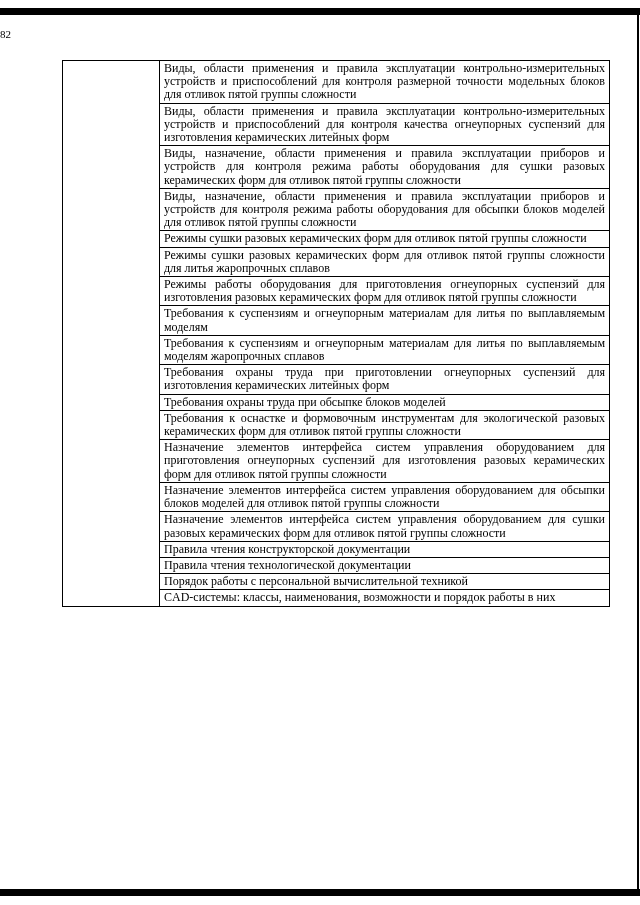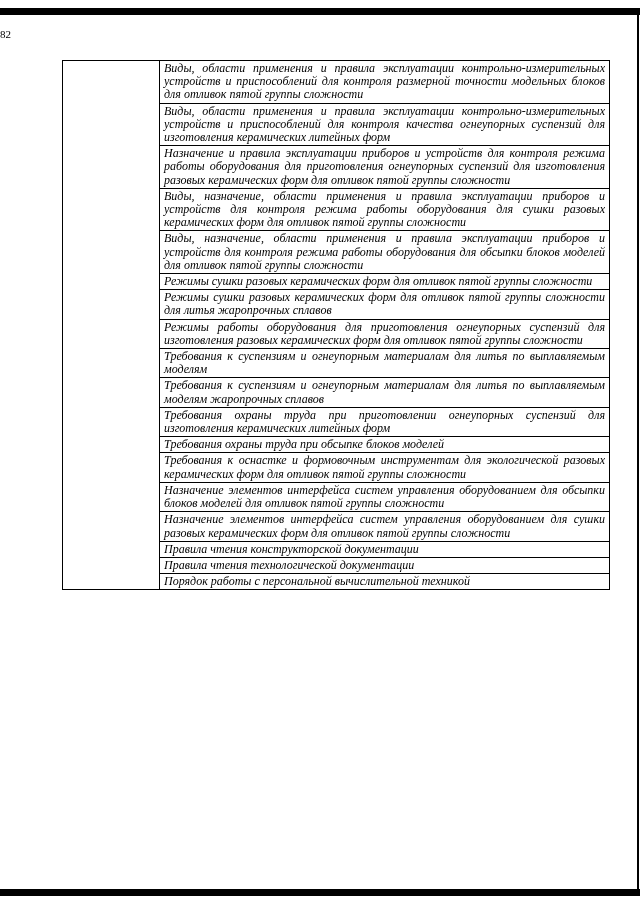--- a/index.html
+++ b/index.html
@@ -71,52 +71,52 @@
     flex: 1;
     min-width: 0;
   }
   .table-row {
     border-bottom: 1px solid #000000;
     padding: 1px 4px;
     font-size: 12px;
     line-height: 13.2px;
     text-align: justify;
     color: #000000;
-    font-style: italic;
   }
   .table-row:last-child {
     border-bottom: none;
   }
 </style>
 </head>
 <body>
 
 <div class="page">
   <div class="top-bar"></div>
   <div class="right-edge"></div>
   <div class="page-number">82</div>
 
   <div class="doc-table">
     <div class="left-col"></div>
     <div class="right-col" id="rows-container">
         <div class="table-row">Виды, области применения и правила эксплуатации контрольно-измерительных устройств и приспособлений для контроля размерной точности модельных блоков для отливок пятой группы сложности</div>
         <div class="table-row">Виды, области применения и правила эксплуатации контрольно-измерительных устройств и приспособлений для контроля качества огнеупорных суспензий для изготовления керамических литейных форм</div>
-        <div class="table-row">Назначение и правила эксплуатации приборов и устройств для контроля режима работы оборудования для приготовления огнеупорных суспензий для изготовления разовых керамических форм для отливок пятой группы сложности</div>
         <div class="table-row">Виды, назначение, области применения и правила эксплуатации приборов и устройств для контроля режима работы оборудования для сушки разовых керамических форм для отливок пятой группы сложности</div>
         <div class="table-row">Виды, назначение, области применения и правила эксплуатации приборов и устройств для контроля режима работы оборудования для обсыпки блоков моделей для отливок пятой группы сложности</div>
         <div class="table-row">Режимы сушки разовых керамических форм для отливок пятой группы сложности</div>
         <div class="table-row">Режимы сушки разовых керамических форм для отливок пятой группы сложности для литья жаропрочных сплавов</div>
         <div class="table-row">Режимы работы оборудования для приготовления огнеупорных суспензий для изготовления разовых керамических форм для отливок пятой группы сложности</div>
         <div class="table-row">Требования к суспензиям и огнеупорным материалам для литья по выплавляемым моделям</div>
         <div class="table-row">Требования к суспензиям и огнеупорным материалам для литья по выплавляемым моделям жаропрочных сплавов</div>
         <div class="table-row">Требования охраны труда при приготовлении огнеупорных суспензий для изготовления керамических литейных форм</div>
         <div class="table-row">Требования охраны труда при обсыпке блоков моделей</div>
         <div class="table-row">Требования к оснастке и формовочным инструментам для экологической разовых керамических форм для отливок пятой группы сложности</div>
+        <div class="table-row">Назначение элементов интерфейса систем управления оборудованием для приготовления огнеупорных суспензий для изготовления разовых керамических форм для отливок пятой группы сложности</div>
         <div class="table-row">Назначение элементов интерфейса систем управления оборудованием для обсыпки блоков моделей для отливок пятой группы сложности</div>
         <div class="table-row">Назначение элементов интерфейса систем управления оборудованием для сушки разовых керамических форм для отливок пятой группы сложности</div>
         <div class="table-row">Правила чтения конструкторской документации</div>
         <div class="table-row">Правила чтения технологической документации</div>
         <div class="table-row">Порядок работы с персональной вычислительной техникой</div>
+        <div class="table-row">CAD-системы: классы, наименования, возможности и порядок работы в них</div>
       </div>
   </div>
 
   <div class="bottom-bar"></div>
 </div>
 
 </body></html>

